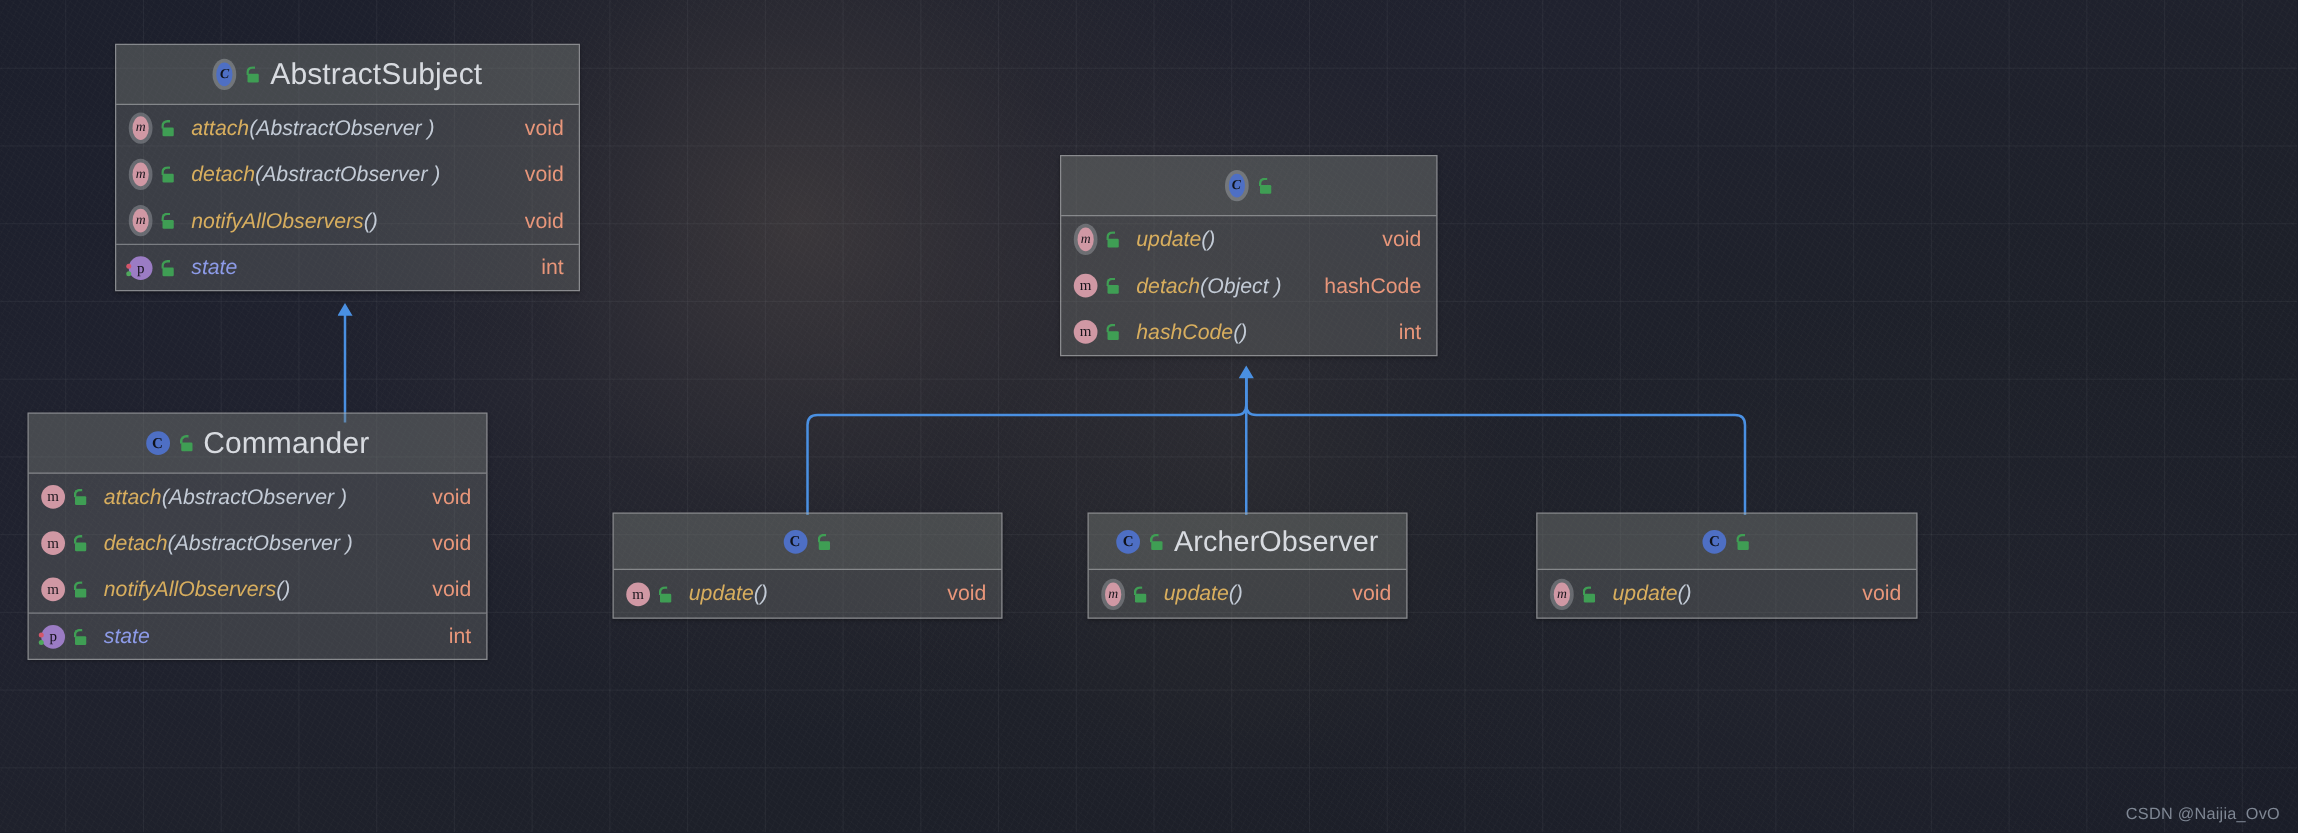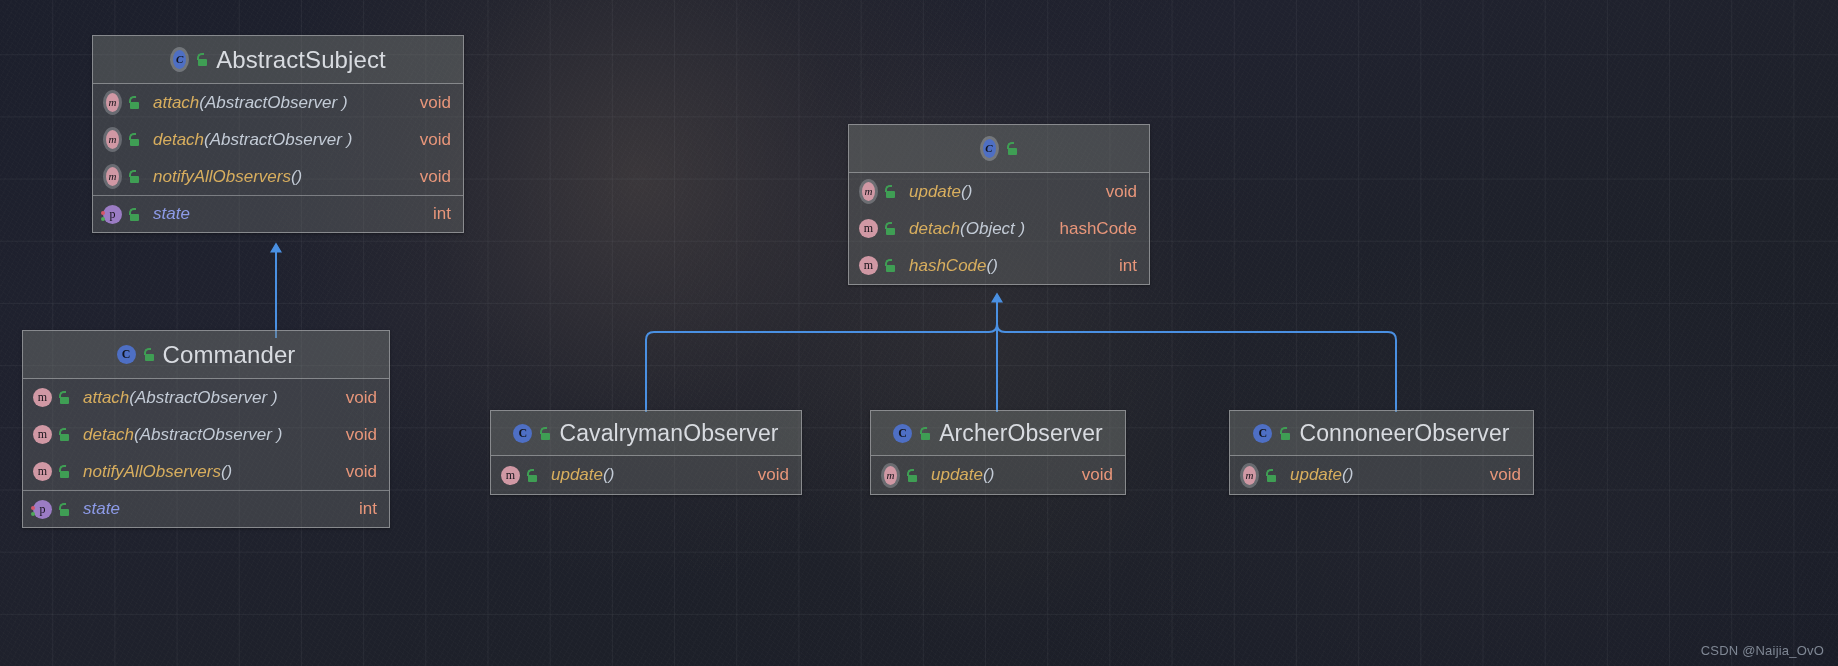--- a/index.html
+++ b/index.html
@@ -416,21 +416,20 @@
     </div>
   </div>
 
   <div class="uml-box" style="left:490px; top:410px; width:312px;">
     <div class="uml-header" style="height:45px; font-size:23px;">
       <span class="ico ico-class">C</span>
       <span class="ico ico-lock">
         <span class="shackle"></span>
           <span class="body"></span>
       </span>
-      <span class="cls-name">CavalrymanObserver</span>
     </div>
     <div class="uml-members">
       <div class="member" style="height:38px; padding:0 12px 0 10px; font-size:17px;">
         <span class="ico ico-method">m</span>
         <span class="ico ico-lock" style="margin-left:6px;">
           <span class="shackle"></span>
             <span class="body"></span>
         </span>
         <span class="sig" style="margin-left:12px;">
           <span class="mname">update</span>
@@ -466,21 +465,20 @@
     </div>
   </div>
 
   <div class="uml-box" style="left:1229px; top:410px; width:305px;">
     <div class="uml-header" style="height:45px; font-size:23px;">
       <span class="ico ico-class">C</span>
       <span class="ico ico-lock">
         <span class="shackle"></span>
           <span class="body"></span>
       </span>
-      <span class="cls-name">ConnoneerObserver</span>
     </div>
     <div class="uml-members">
       <div class="member" style="height:38px; padding:0 12px 0 10px; font-size:17px;">
         <span class="ico ico-method abstract">m</span>
         <span class="ico ico-lock" style="margin-left:6px;">
           <span class="shackle"></span>
             <span class="body"></span>
         </span>
         <span class="sig" style="margin-left:12px;">
           <span class="mname">update</span>

